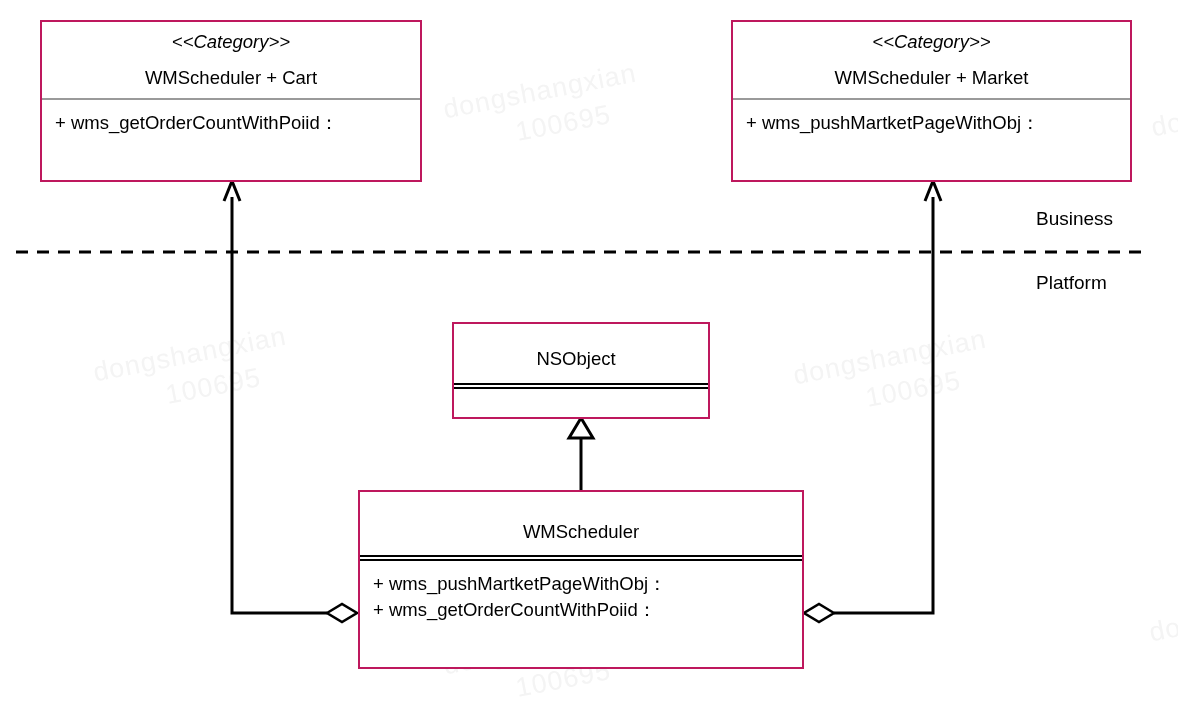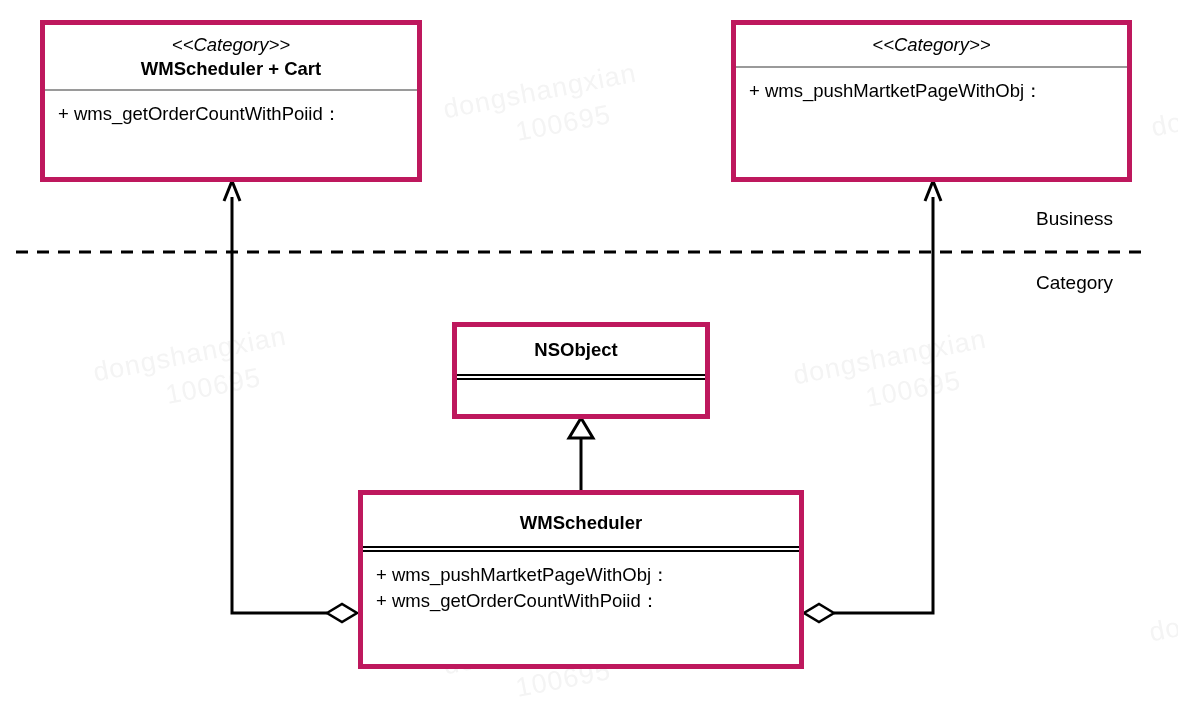--- a/index.html
+++ b/index.html
@@ -49,42 +49,43 @@
     width: 1178px;
     height: 702px;
     z-index: 1;
     overflow: visible;
   }
 
   
   .uml-class {
     position: absolute;
     box-sizing: border-box;
-    border: 5px solid #be185d;
+    border: 2px solid #be185d;
     background: #ffffff;
     z-index: 2;
   }
   .uml-header {
     box-sizing: border-box;
     text-align: center;
     padding: 8px 10px 9px 10px;
     line-height: 1.28;
   }
   .uml-stereotype {
     display: block;
     font-style: italic;
     font-size: 18.5px;
     color: #000000;
     font-weight: normal;
   }
   .uml-name {
     display: block;
-    font-weight: bold;
+    font-weight: normal;
     font-size: 18.5px;
     color: #000000;
+    margin-top: 12px;
   }
   .sep-gray {
     height: 2px;
     background: #9a9a9a;
     width: 100%;
   }
   .sep-double {
     height: 6px;
     border-top: 2px solid #000000;
     border-bottom: 2px solid #000000;
@@ -184,20 +185,21 @@
     </div>
     <div class="sep-gray"></div>
     <div class="uml-body">
       <div class="member">+ wms_getOrderCountWithPoiid：</div>
     </div>
   </div>
 
   <div class="uml-class" id="class-market">
     <div class="uml-header">
       <span class="uml-stereotype">&lt;&lt;Category&gt;&gt;</span>
+      <span class="uml-name">WMScheduler + Market</span>
     </div>
     <div class="sep-gray"></div>
     <div class="uml-body">
       <div class="member">+ wms_pushMartketPageWithObj：</div>
     </div>
   </div>
 
   <div class="uml-class" id="class-nsobject">
     <div class="uml-header">
       <span class="uml-name">NSObject</span>
@@ -211,15 +213,15 @@
       <span class="uml-name">WMScheduler</span>
     </div>
     <div class="sep-double"></div>
     <div class="uml-body">
       <div class="member">+ wms_pushMartketPageWithObj：</div>
       <div class="member">+ wms_getOrderCountWithPoiid：</div>
     </div>
   </div>
 
   <div class="layer-label" id="label-business">Business</div>
-  <div class="layer-label" id="label-platform">Category</div>
+  <div class="layer-label" id="label-platform">Platform</div>
 
 </div>
 
 </body></html>

